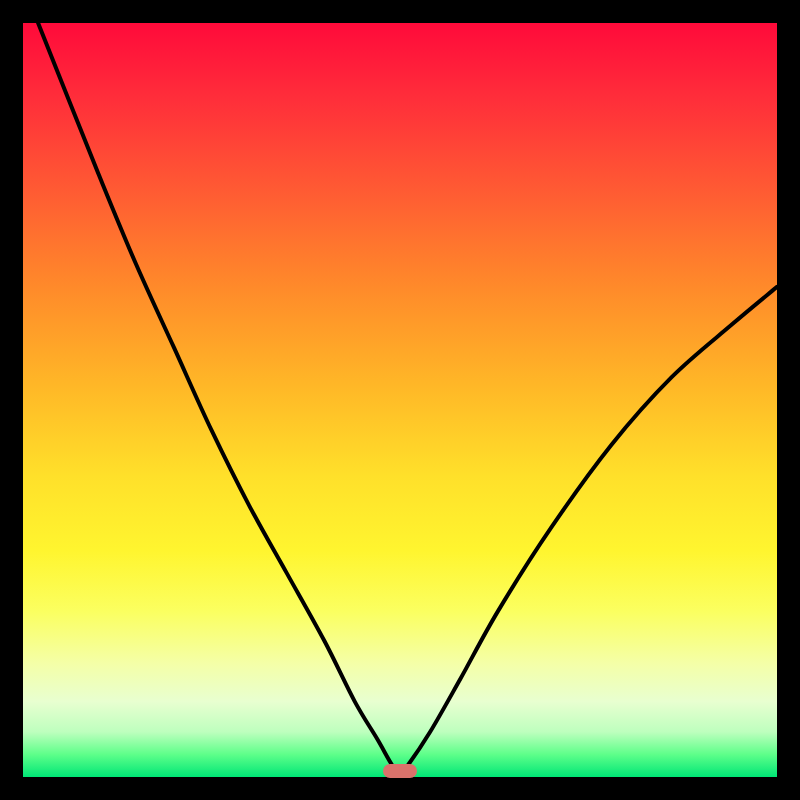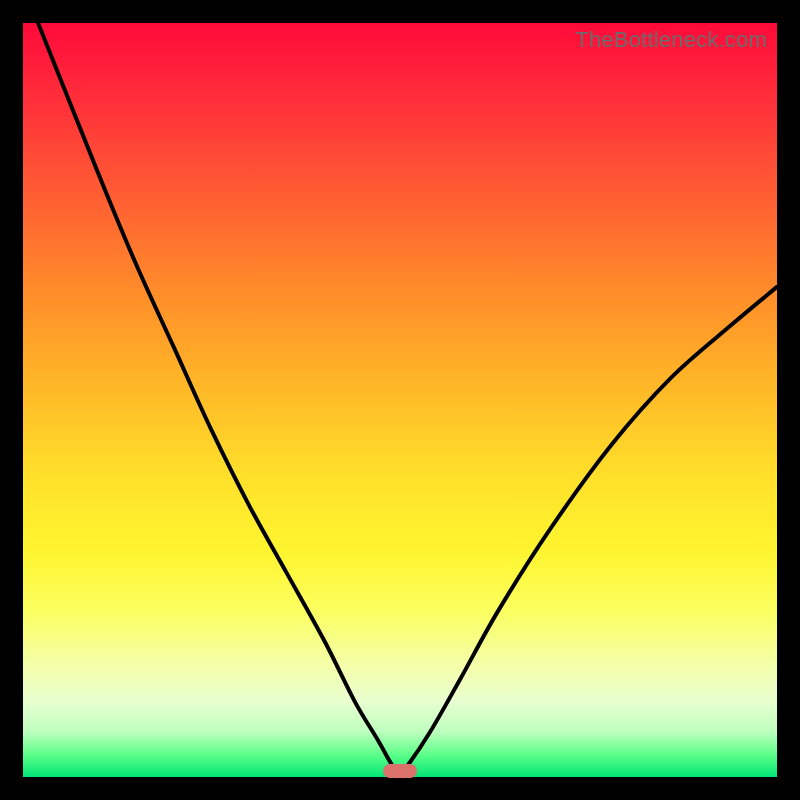--- a/index.html
+++ b/index.html
@@ -63,21 +63,20 @@
     background: #d9726b;
     transform: translate(-50%, -50%);
   }
 </style>
 </head>
 <body>
 
 <div class="frame">
   <div class="plot-area">
 
-    <div class="watermark">TheBottleneck.com</div>
 
     <svg class="curve" viewBox="0 0 754 754" preserveAspectRatio="none">
       <path fill="none" stroke-width="4" stroke-linecap="round" d="M 15.1 0.0 C 20.1 12.6, 35.2 50.3, 45.2 75.4 C 55.3 100.5, 64.1 123.2, 75.4 150.8 C 86.7 178.4, 100.5 212.4, 113.1 241.3 C 125.7 270.2, 138.2 296.6, 150.8 324.2 C 163.4 351.9, 175.9 380.8, 188.5 407.2 C 201.1 433.5, 213.6 458.7, 226.2 482.6 C 238.8 506.4, 251.3 527.8, 263.9 550.4 C 276.5 573.0, 290.3 596.9, 301.6 618.3 C 312.9 639.6, 323.0 662.3, 331.8 678.6 C 340.6 694.9, 348.1 705.6, 354.4 716.3 C 360.7 727.0, 365.7 737.0, 369.5 742.7 C 373.2 748.3, 374.5 750.2, 377.0 750.2 C 379.5 750.2, 379.5 749.6, 384.5 742.7 C 389.6 735.8, 398.4 723.2, 407.2 708.8 C 416.0 694.3, 426.0 676.1, 437.3 656.0 C 448.6 635.9, 459.9 613.3, 475.0 588.1 C 490.1 563.0, 508.9 532.8, 527.8 505.2 C 546.6 477.5, 568.0 447.4, 588.1 422.2 C 608.2 397.1, 628.3 374.5, 648.4 354.4 C 668.5 334.3, 691.2 316.7, 708.8 301.6 C 726.4 286.5, 746.5 270.2, 754.0 263.9" stroke="#000000"></path>
     </svg>
 
     <div class="marker" style="background: rgb(217, 114, 107); left: 377px; top: 747.968px;"></div>
 
   </div>
 </div>
 

